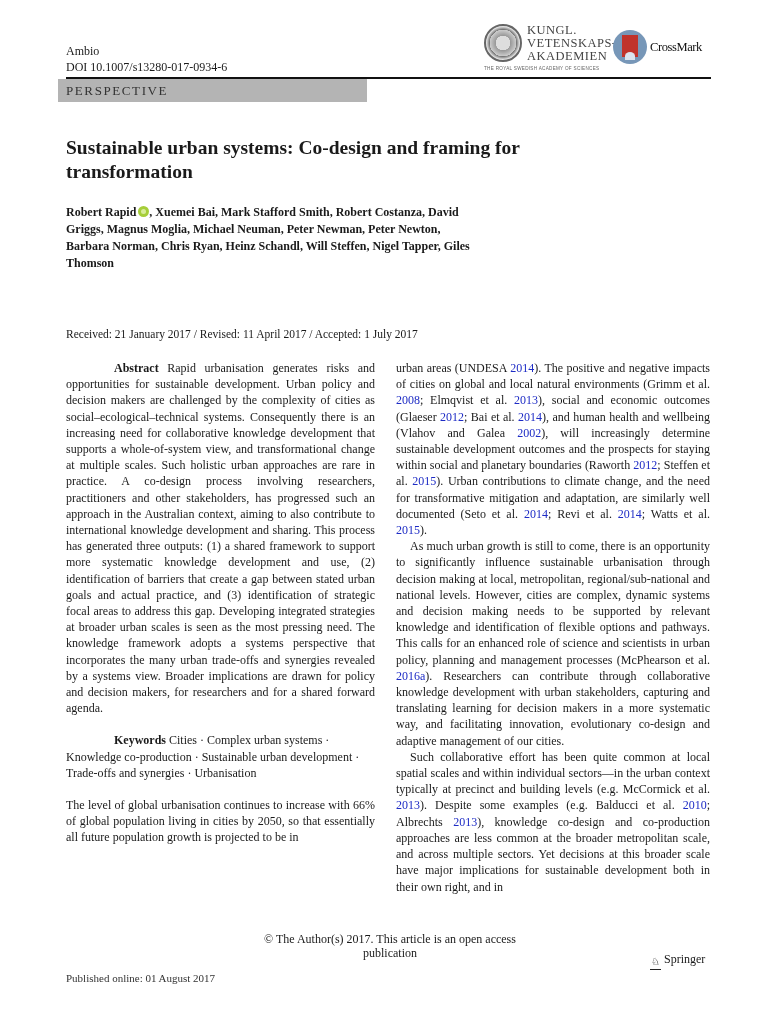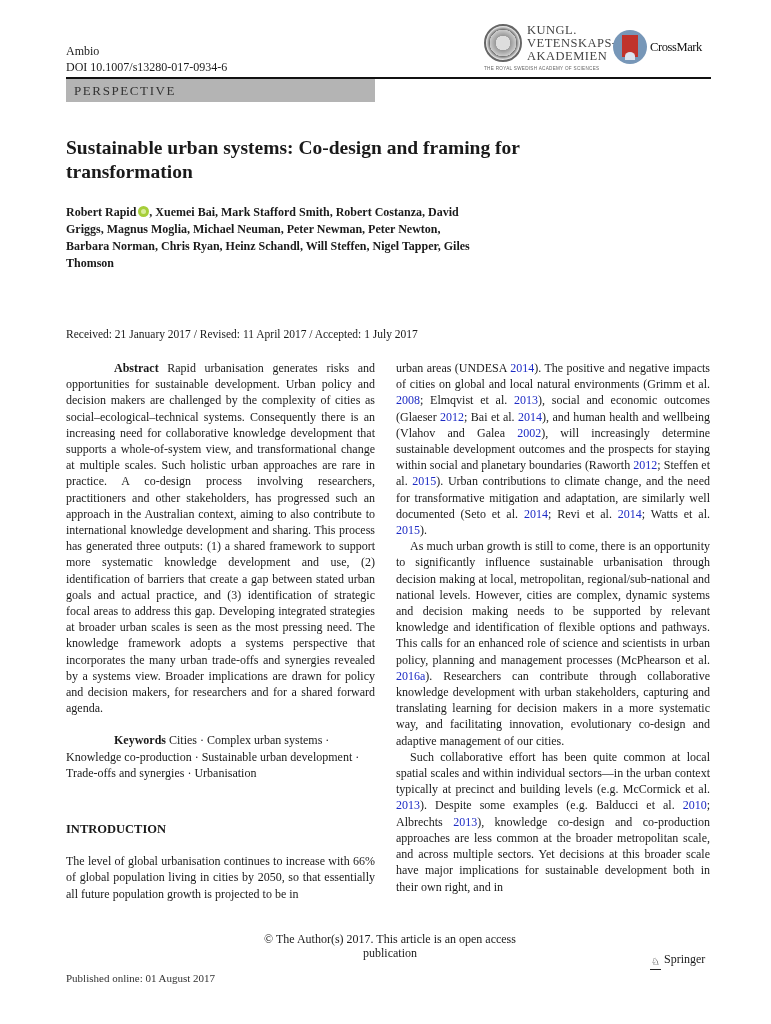--- a/index.html
+++ b/index.html
@@ -2,21 +2,21 @@
 <html><head>
 <meta charset="utf-8">
 <style>
   html, body { margin:0; padding:0; background:#ffffff; }
   body { width:771px; height:1024px; position:relative; overflow:hidden;
          font-family:"Liberation Serif", serif; color:#1a1a1a; }
   .abs { position:absolute; }
   .journal { left:66px; top:44px; font-size:12px; line-height:15px; }
   .doi { left:66px; top:60px; font-size:12px; line-height:15px; }
   .rule { left:66px; top:77px; width:645px; height:2px; background:#111; }
-  .band { left:66px; top:79px; width:309px; height:23px; background:#b4b4b4; }
+  .band { left:58px; top:79px; width:309px; height:23px; background:#b4b4b4; }
   .band span { position:absolute; left:8px; top:4px; font-size:13px; letter-spacing:1.6px; color:#333; }
   .logo-kva { left:484px; top:24px; width:130px; height:50px; }
   .seal { position:absolute; left:0; top:0; width:38px; height:38px; border-radius:50%;
           border:2px solid #666; box-sizing:border-box; background:radial-gradient(circle,#ddd 30%,#999 31%,#ccc 55%,#777 56%,#eee 70%); }
   .kva-line { position:absolute; left:43px; font-size:12.5px; line-height:13px; color:#444; letter-spacing:0.5px; }
   .kva-sub { position:absolute; left:0; top:42px; font-family:"Liberation Sans",sans-serif; font-size:4.6px; color:#666; letter-spacing:0.3px; white-space:nowrap; }
   .crossmark { left:613px; top:30px; width:105px; height:40px; }
   .cm-icon { position:absolute; left:0; top:0; width:34px; height:34px; border-radius:50%;
              background:#7797b8; }
   .cm-icon .ribbon { position:absolute; left:9px; top:5px; width:16px; height:22px; background:#c0332b; }
@@ -70,21 +70,20 @@
 
 <div class="abs authors">
   <span>Robert Rapid</span><span class="orcid"></span><span>, Xuemei Bai, Mark Stafford Smith, Robert Costanza, David Griggs, Magnus Moglia, Michael Neuman, Peter Newman, Peter Newton, Barbara Norman, Chris Ryan, Heinz Schandl, Will Steffen, Nigel Tapper, Giles Thomson</span>
 </div>
 
 <div class="abs dates">Received: 21 January 2017 / Revised: 11 April 2017 / Accepted: 1 July 2017</div>
 
 <div class="abs col left">
   <p><span class="abs-label">Abstract</span><span> Rapid urbanisation generates risks and opportunities for sustainable development. Urban policy and decision makers are challenged by the complexity of cities as social–ecological–technical systems. Consequently there is an increasing need for collaborative knowledge development that supports a whole-of-system view, and transformational change at multiple scales. Such holistic urban approaches are rare in practice. A co-design process involving researchers, practitioners and other stakeholders, has progressed such an approach in the Australian context, aiming to also contribute to international knowledge development and sharing. This process has generated three outputs: (1) a shared framework to support more systematic knowledge development and use, (2) identification of barriers that create a gap between stated urban goals and actual practice, and (3) identification of strategic focal areas to address this gap. Developing integrated strategies at broader urban scales is seen as the most pressing need. The knowledge framework adopts a systems perspective that incorporates the many urban trade-offs and synergies revealed by a systems view. Broader implications are drawn for policy and decision makers, for researchers and for a shared forward agenda.</span></p>
   <p style="margin-top:16px; text-align:left;"><span class="kw-label">Keywords</span><span> Cities · Complex urban systems · Knowledge co-production · Sustainable urban development · Trade-offs and synergies · Urbanisation</span></p>
-  <p class="h-intro" style="margin-top:40px;">INTRODUCTION</p>
   <p style="margin-top:16px;">The level of global urbanisation continues to increase with 66% of global population living in cities by 2050, so that essentially all future population growth is projected to be in</p>
 </div>
 
 <div class="abs col right">
   <p><span>urban areas (UNDESA </span><span class="cite">2014</span><span>). The positive and negative impacts of cities on global and local natural environments (Grimm et al. </span><span class="cite">2008</span><span>; Elmqvist et al. </span><span class="cite">2013</span><span>), social and economic outcomes (Glaeser </span><span class="cite">2012</span><span>; Bai et al. </span><span class="cite">2014</span><span>), and human health and wellbeing (Vlahov and Galea </span><span class="cite">2002</span><span>), will increasingly determine sustainable development outcomes and the prospects for staying within social and planetary boundaries (Raworth </span><span class="cite">2012</span><span>; Steffen et al. </span><span class="cite">2015</span><span>). Urban contributions to climate change, and the need for transformative mitigation and adaptation, are similarly well documented (Seto et al. </span><span class="cite">2014</span><span>; Revi et al. </span><span class="cite">2014</span><span>; Watts et al. </span><span class="cite">2015</span><span>).</span></p>
   <p class="indent"><span>As much urban growth is still to come, there is an opportunity to significantly influence sustainable urbanisation through decision making at local, metropolitan, regional/sub-national and national levels. However, cities are complex, dynamic systems and decision making needs to be supported by relevant knowledge and identification of flexible options and pathways. This calls for an enhanced role of science and scientists in urban policy, planning and management processes (McPhearson et al. </span><span class="cite">2016a</span><span>). Researchers can contribute through collaborative knowledge development with urban stakeholders, capturing and translating learning for decision makers in a more systematic way, and facilitating innovation, evolutionary co-design and adaptive management of our cities.</span></p>
   <p class="indent"><span>Such collaborative effort has been quite common at local spatial scales and within individual sectors—in the urban context typically at precinct and building levels (e.g. McCormick et al. </span><span class="cite">2013</span><span>). Despite some examples (e.g. Balducci et al. </span><span class="cite">2010</span><span>; Albrechts </span><span class="cite">2013</span><span>), knowledge co-design and co-production approaches are less common at the broader metropolitan scale, and across multiple sectors. Yet decisions at this broader scale have major implications for sustainable development both in their own right, and in</span></p>
 </div>
 
 <div class="abs footer-copy">

